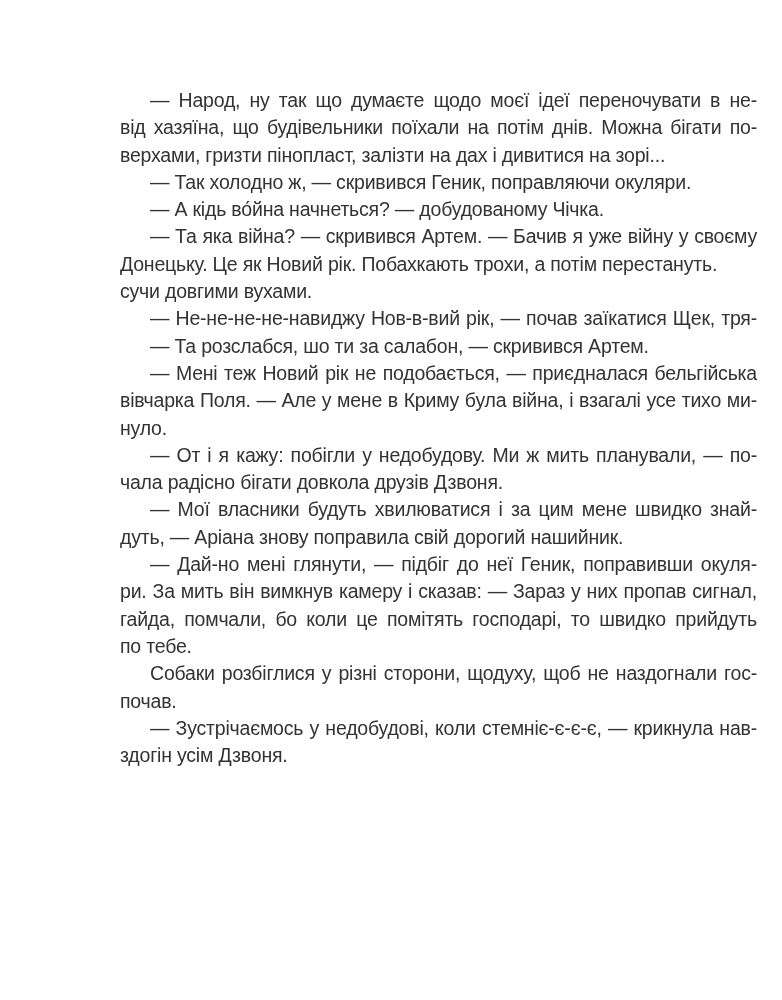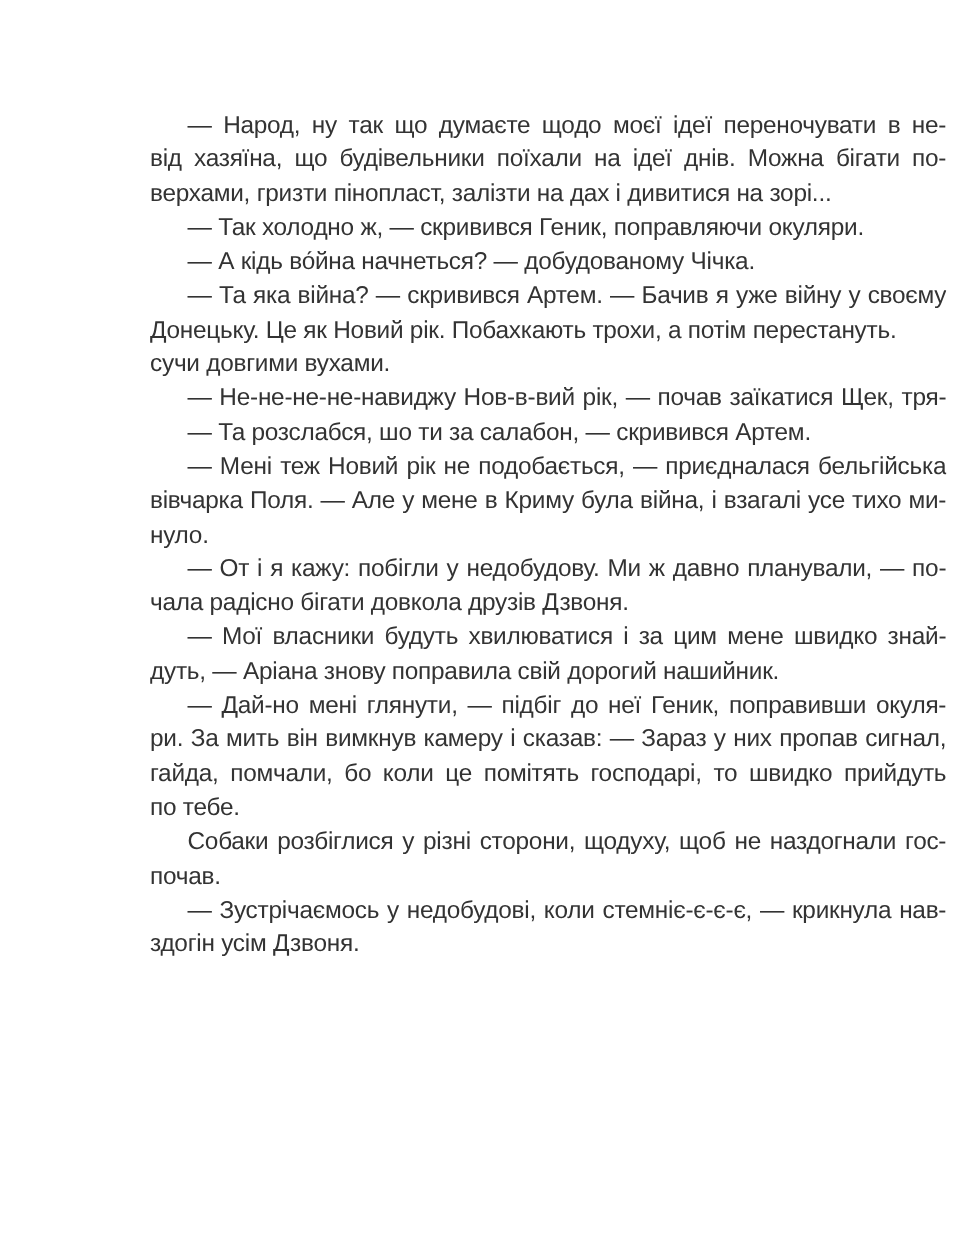--- a/index.html
+++ b/index.html
@@ -46,21 +46,21 @@
     text-indent: 30px;
   }
 </style>
 </head>
 <body>
 
 <div class="page">
   <div class="text-block">
       <div class="para">
         <div class="line first just">— Народ, ну так що думаєте щодо моєї ідеї переночувати в не-</div>
-        <div class="line just">від хазяїна, що будівельники поїхали на ідеї днів. Можна бігати по-</div>
+        <div class="line just">від хазяїна, що будівельники поїхали на потім днів. Можна бігати по-</div>
         <div class="line">верхами, гризти пінопласт, залізти на дах і дивитися на зорі...</div>
       </div>
       <div class="para">
         <div class="line first">— Так холодно ж, — скривився Геник, поправляючи окуляри.</div>
       </div>
       <div class="para">
         <div class="line first">— А кідь во́йна начнеться? — добудованому Чічка.</div>
       </div>
       <div class="para">
         <div class="line first just">— Та яка війна? — скривився Артем. — Бачив я уже війну у своєму</div>
@@ -72,21 +72,21 @@
       </div>
       <div class="para">
         <div class="line first">— Та розслабся, шо ти за салабон, — скривився Артем.</div>
       </div>
       <div class="para">
         <div class="line first just">— Мені теж Новий рік не подобається, — приєдналася бельгійська</div>
         <div class="line just">вівчарка Поля. — Але у мене в Криму була війна, і взагалі усе тихо ми-</div>
         <div class="line">нуло.</div>
       </div>
       <div class="para">
-        <div class="line first just">— От і я кажу: побігли у недобудову. Ми ж давно планували, — по-</div>
+        <div class="line first just">— От і я кажу: побігли у недобудову. Ми ж мить планували, — по-</div>
         <div class="line">чала радісно бігати довкола друзів Дзвоня.</div>
       </div>
       <div class="para">
         <div class="line first just">— Мої власники будуть хвилюватися і за цим мене швидко знай-</div>
         <div class="line">дуть, — Аріана знову поправила свій дорогий нашийник.</div>
       </div>
       <div class="para">
         <div class="line first just">— Дай-но мені глянути, — підбіг до неї Геник, поправивши окуля-</div>
         <div class="line just">ри. За мить він вимкнув камеру і сказав: — Зараз у них пропав сигнал,</div>
         <div class="line just">гайда, помчали, бо коли це помітять господарі, то швидко прийдуть</div>

